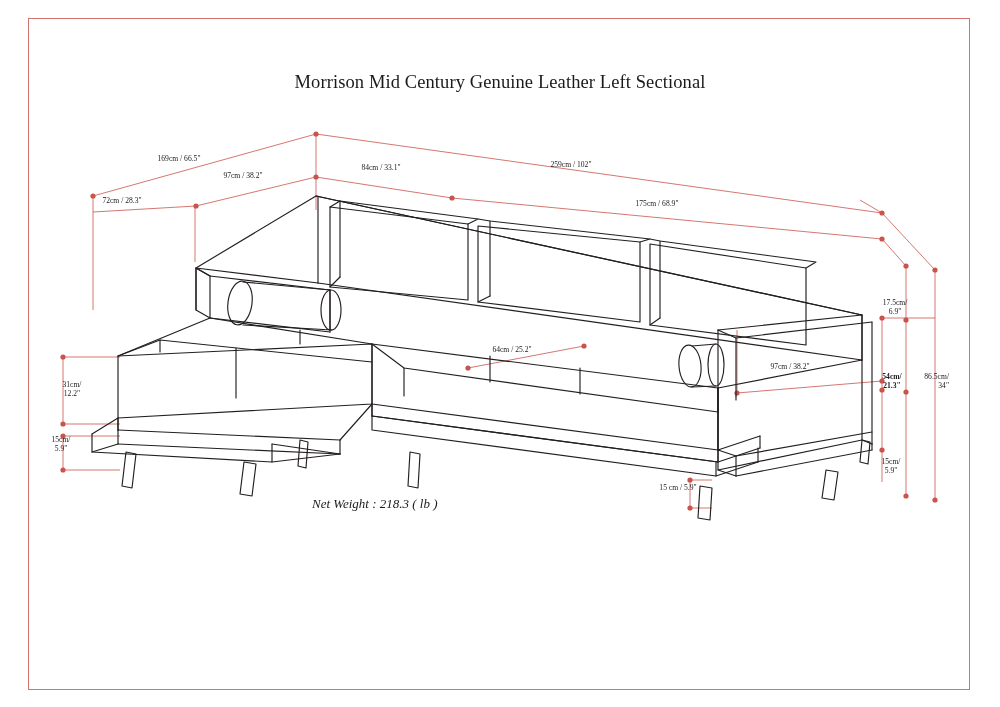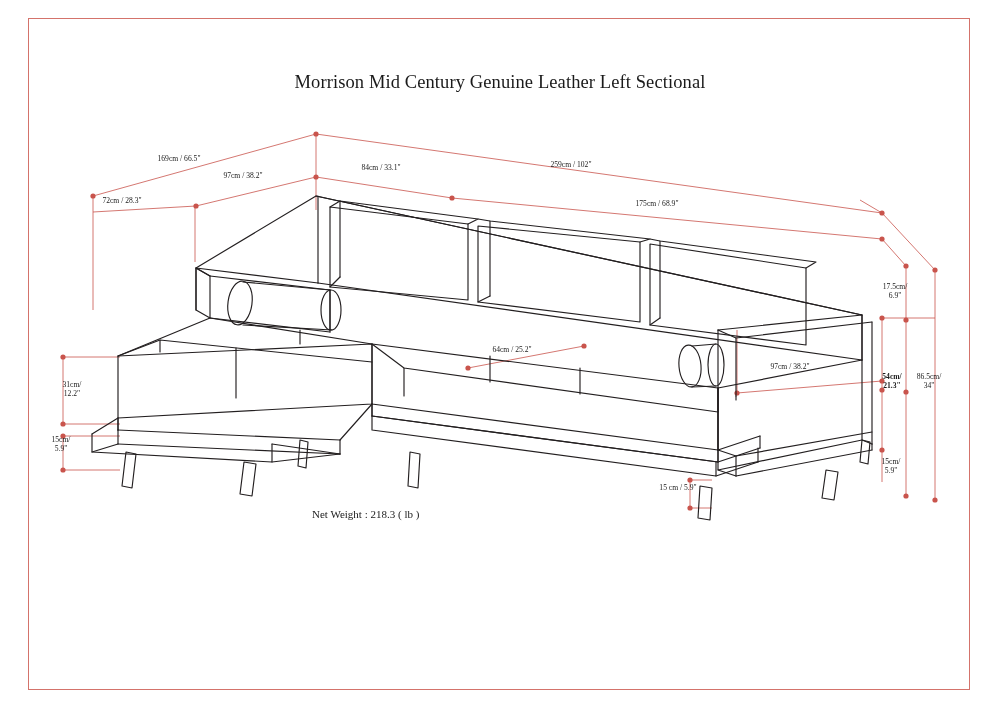--- a/index.html
+++ b/index.html
@@ -31,25 +31,26 @@
     width: 1000px;
     text-align: center;
     font-size: 18.5px;
     color: #1a1a1a;
     font-family: "Liberation Serif", serif;
     letter-spacing: 0.1px;
   }
   #net-weight {
     position: absolute;
     left: 312px;
-    top: 508px;
-    font-size: 11px;
+    top: 496px;
+    font-size: 13px;
     color: #1a1a1a;
     font-family: "Liberation Serif", serif;
     white-space: nowrap;
+    font-style: italic;
   }
   svg#art {
     position: absolute;
     left: 0;
     top: 0;
     width: 1000px;
     height: 707px;
   }
   .dim-label {
     position: absolute;
@@ -272,31 +273,31 @@
   <div class="dim-label center" style="left:340px; top:164px; width:82px;">84cm / 33.1"</div>
 
   <div class="dim-label center" style="left:528px; top:161px; width:86px;">259cm / 102"</div>
 
   <div class="dim-label center" style="left:613px; top:200px; width:88px;">175cm / 68.9"</div>
 
   <div class="dim-label center" style="left:472px; top:346px; width:80px;">64cm / 25.2"</div>
 
   <div class="dim-label center" style="left:747px; top:363px; width:86px;">97cm / 38.2"</div>
 
-  <div class="dim-label center" style="left:876px; top:283px; width:38px;">
+  <div class="dim-label center" style="left:876px; top:299px; width:38px;">
     <span>17.5cm/</span><br>
     <span>6.9"</span>
   </div>
 
   <div class="dim-label center" style="left:875px; top:373px; width:34px;font-weight:bold;">
     <span>54cm/</span><br>
     <span>21.3"</span>
   </div>
 
-  <div class="dim-label center" style="left:909px; top:373px; width:40px;">
+  <div class="dim-label center" style="left:909px; top:373px; width:40px;text-align:right;">
     <span>86.5cm/</span><br>
     <span>34"</span>
   </div>
 
   <div class="dim-label center" style="left:874px; top:458px; width:34px;">
     <span>15cm/</span><br>
     <span>5.9"</span>
   </div>
 
   <div class="dim-label center" style="left:54px; top:381px; width:36px;">

